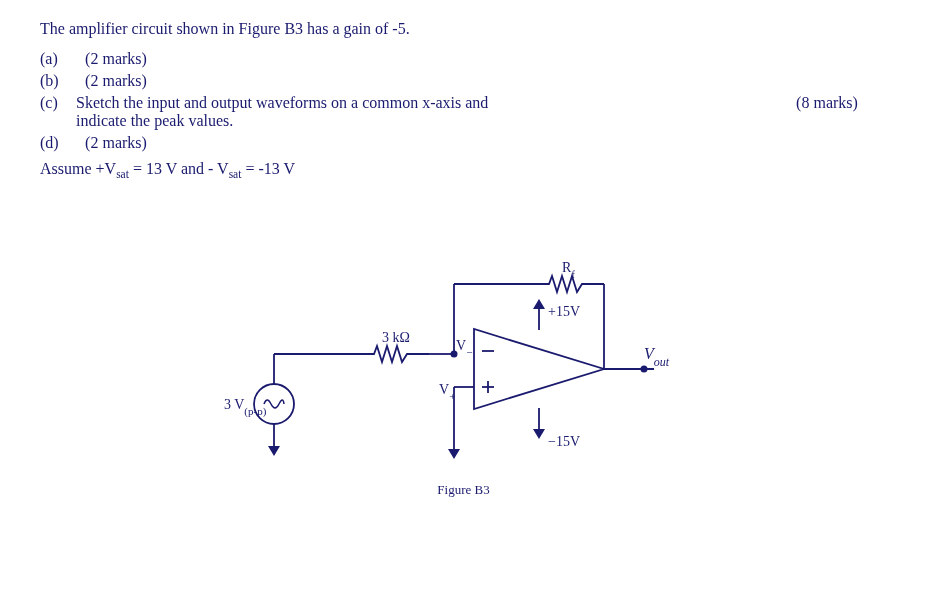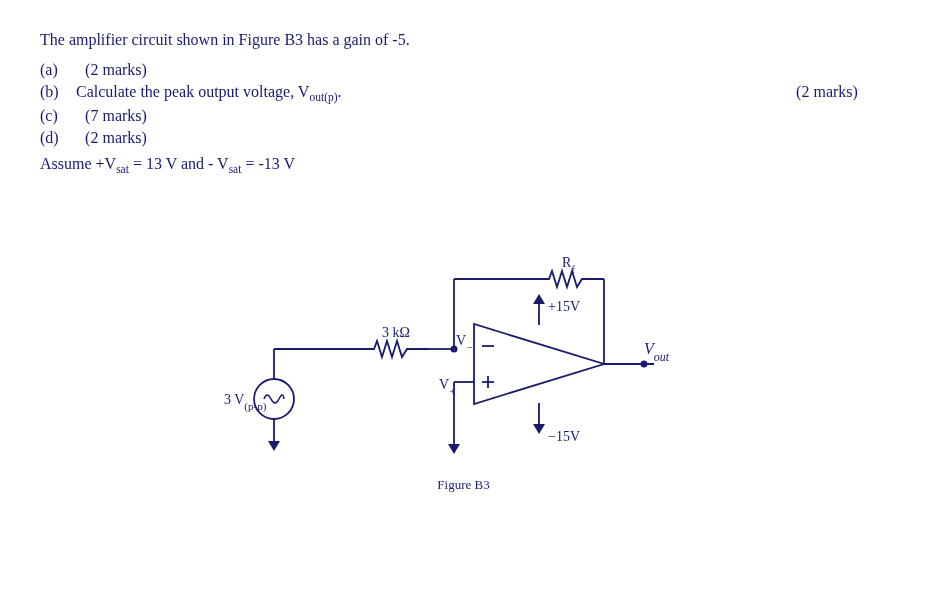--- a/index.html
+++ b/index.html
@@ -7,21 +7,20 @@
       background: #fff;
       font-family: "Times New Roman", Times, serif;
       font-size: 16px;
       color: #1a1a6e;
       width: 927px;
       min-height: 600px;
       padding: 20px 40px;
     }
     .intro {
       margin-bottom: 12px;
-      margin-top: 11px;
     }
     .questions {
       margin-bottom: 8px;
     }
     .q-row {
       display: flex;
       margin-bottom: 4px;
       align-items: flex-start;
     }
     .q-label {
@@ -66,29 +65,30 @@
 
 <div class="questions">
 
   <div class="q-row">
     <span class="q-label">(a)</span>
     <span class="q-marks">(2 marks)</span>
   </div>
 
   <div class="q-row">
     <span class="q-label">(b)</span>
-    <span class="q-text">
-      Calculate the peak output voltage, V<sub>out(p)</sub>.
-    </span>
     <span class="q-marks">(2 marks)</span>
   </div>
 
   <div class="q-row">
     <span class="q-label">(c)</span>
-    <span class="q-marks">(7 marks)</span>
+    <span class="q-text">
+      Sketch the input and output waveforms on a common x-axis and<br>
+      indicate the peak values.
+    </span>
+    <span class="q-marks">(8 marks)</span>
   </div>
 
   <div class="q-row">
     <span class="q-label">(d)</span>
     <span class="q-marks">(2 marks)</span>
   </div>
 
 </div>
 
 <div class="assume-line">

